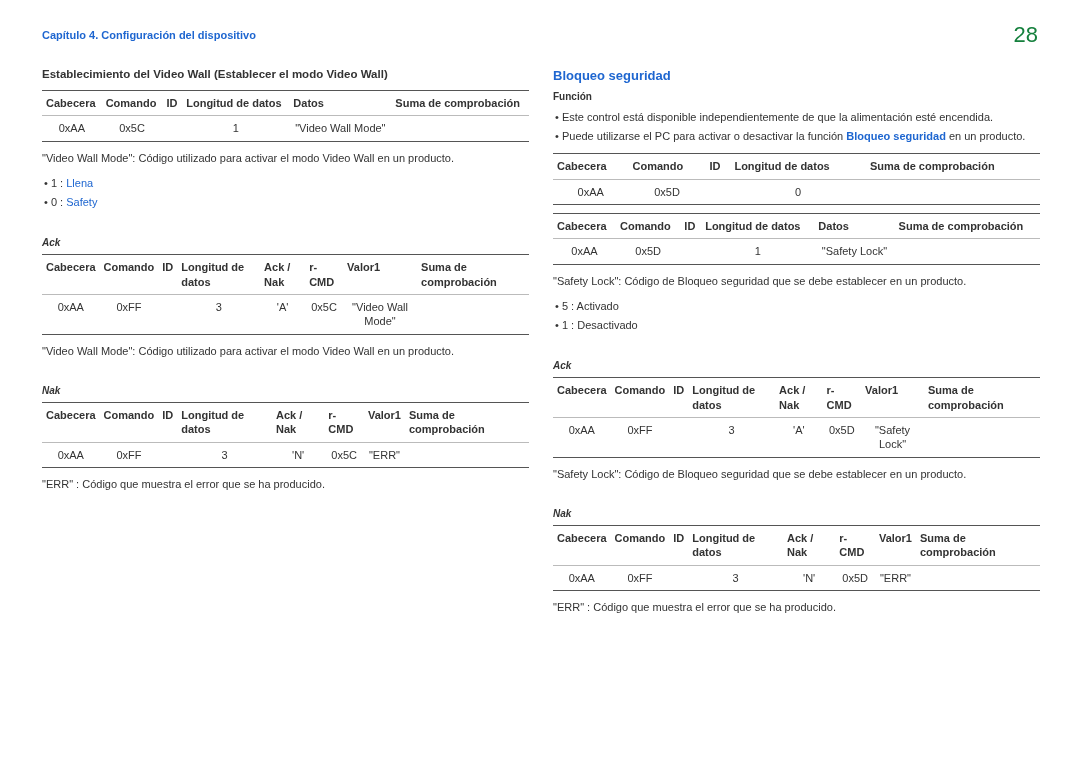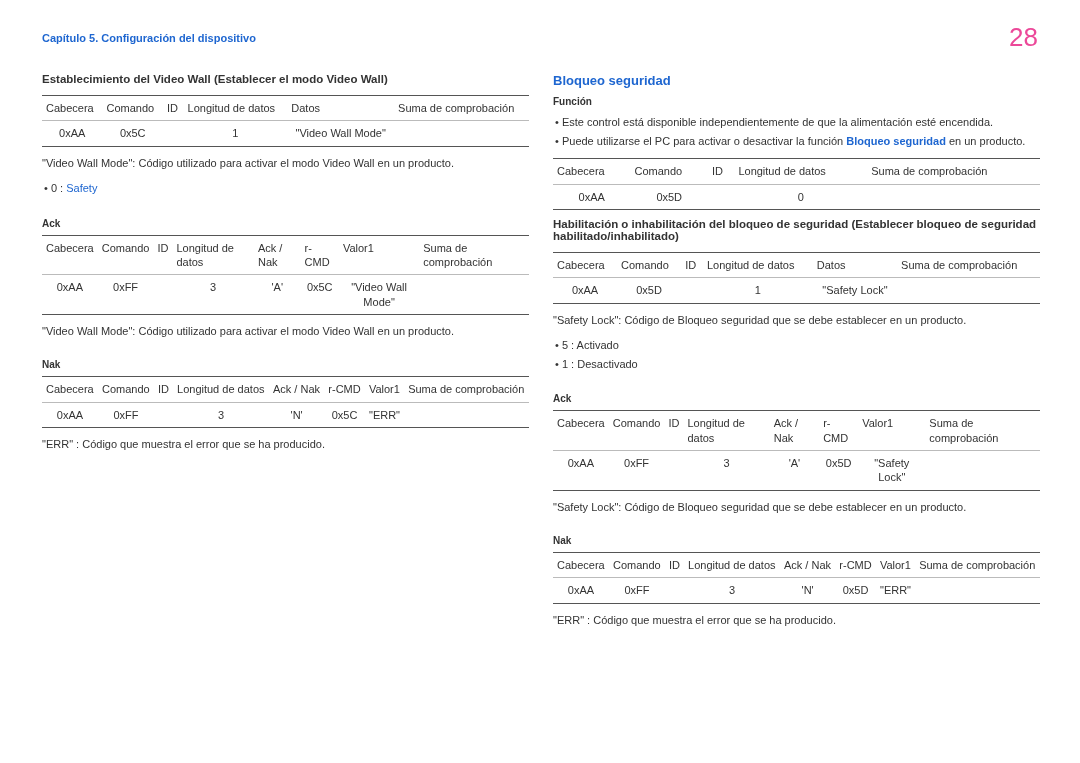--- a/index.html
+++ b/index.html
@@ -17,22 +17,22 @@
     justify-content: space-between;
     align-items: center;
     padding: 22px 42px 10px 42px;
   }
   .chapter {
     color: #1e66d0;
     font-size: 11px;
     font-weight: bold;
   }
   .page-number {
-    color: #ec4899;
-    font-size: 26px;
+    color: #15803d;
+    font-size: 22px;
     font-weight: 300;
   }
   .content {
     display: flex;
     padding: 10px 40px 0 42px;
     gap: 24px;
   }
   .col { flex: 1; }
 
   .h-bold { font-weight: bold; font-size: 11.5px; margin-bottom: 10px; }
@@ -40,21 +40,21 @@
   .h-sub { font-weight: bold; font-size: 10px; margin-bottom: 6px; }
   .para { font-size: 11px; margin: 8px 0; line-height: 1.5; }
 
   table {
     width: 100%;
     border-collapse: collapse;
     font-size: 11px;
     margin-bottom: 8px;
   }
   thead th {
-    font-weight: normal;
+    font-weight: bold;
     text-align: left;
     padding: 5px 4px;
     border-top: 1px solid #555;
     border-bottom: 1px solid #bbb;
     line-height: 1.3;
     vertical-align: top;
   }
   tbody td {
     text-align: center;
     padding: 5px 4px;
@@ -70,27 +70,27 @@
     margin: 2px 0 8px 0;
   }
   ul.bullets li::before {
     content: "•  ";
   }
   ul.bullets li { line-height: 1.7; }
   .blue { color: #1e66d0; font-weight: 500; }
   .black { color: #333; }
   .bold-link { font-weight: bold; color: #1e66d0; }
 
-  .section-gap { margin-top: 20px; }
+  .section-gap { margin-top: 26px; font-style: italic; }
 </style>
 </head>
 <body>
 
 <div class="page-header">
-  <div class="chapter">Capítulo 5. Configuración del dispositivo</div>
+  <div class="chapter">Capítulo 4. Configuración del dispositivo</div>
   <div class="page-number">28</div>
 </div>
 
 <div class="content">
 
   <div class="col">
     <div class="h-bold">Establecimiento del Video Wall (Establecer el modo Video Wall)</div>
     <table>
       <thead>
           <tr>
@@ -108,20 +108,21 @@
         <td>0x5C</td>
         <td></td>
         <td>1</td>
         <td>"Video Wall Mode"</td>
         <td></td>
       </tr>
         </tbody>
     </table>
     <div class="para">"Video Wall Mode": Código utilizado para activar el modo Video Wall en un producto.</div>
     <ul class="bullets">
+      <li><span class="black">1 : </span><span class="blue">Llena</span></li>
       <li><span class="black">0 : </span><span class="blue">Safety</span></li>
     </ul>
 
     <div class="h-sub section-gap">Ack</div>
     <table>
       <thead>
           <tr>
         <th>Cabecera</th>
         <th>Comando</th>
         <th>ID</th>
@@ -201,21 +202,20 @@
           <tr>
         <td>0xAA</td>
         <td>0x5D</td>
         <td></td>
         <td>0</td>
         <td></td>
       </tr>
         </tbody>
     </table>
 
-    <div class="h-bold">Habilitación o inhabilitación del bloqueo de seguridad (Establecer bloqueo de seguridad habilitado/inhabilitado)</div>
     <table>
       <thead>
           <tr>
         <th>Cabecera</th>
         <th>Comando</th>
         <th>ID</th>
         <th>Longitud de datos</th>
         <th>Datos</th>
         <th>Suma de comprobación</th>
       </tr>

